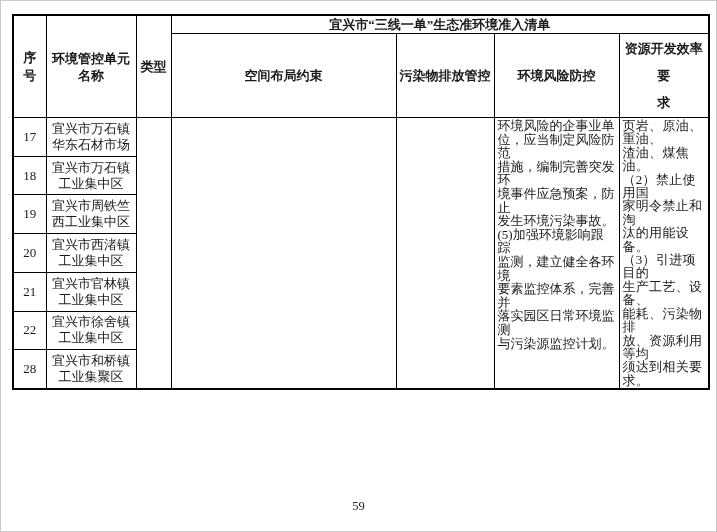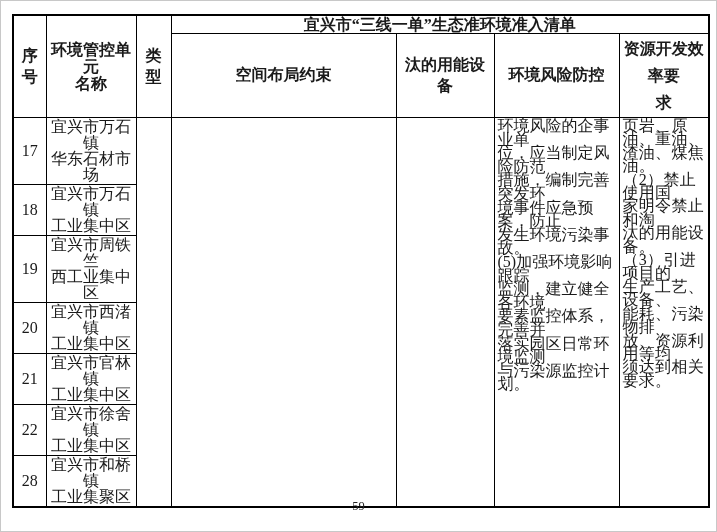--- a/index.html
+++ b/index.html
@@ -22,21 +22,21 @@
     position: absolute;
     left: 11px; top: 13px;
     width: 696px; height: 325px;
     border-collapse: collapse;
     table-layout: fixed;
     border: 2px solid #000;
   }
   table.doc-table th, table.doc-table td {
     border: 1px solid #000;
     padding: 1px 3px;
-    font-size: 16px;
+    font-size: 13px;
     overflow: hidden;
   }
   th.title-cell {
     font-weight: bold;
     text-align: center;
     height: 17px;
     line-height: 15px;
     padding: 0 2px;
   }
   th.col-hdr {
@@ -107,21 +107,21 @@
         <tr>
       <th rowspan="2" class="col-hdr">序号</th>
       <th rowspan="2" class="col-hdr hdr-multiline">环境管控单元
 名称</th>
       <th rowspan="2" class="col-hdr">类型</th>
       <th colspan="4" class="title-cell">宜兴市“三线一单”生态准环境准入清单</th>
     </tr>
 
     <tr style="height:66px;">
       <th class="col-hdr">空间布局约束</th>
-      <th class="col-hdr">汰的用能设备</th>
+      <th class="col-hdr">污染物排放管控</th>
       <th class="col-hdr">环境风险防控</th>
       <th class="col-hdr hdr-resource">资源开发效率要
 求</th>
     </tr>
 
     <tr class="body-row">
       <td class="cell-no">17</td>
       <td class="cell-name">宜兴市万石镇
 华东石材市场</td>
       <td rowspan="7" class="cell-empty"></td>

